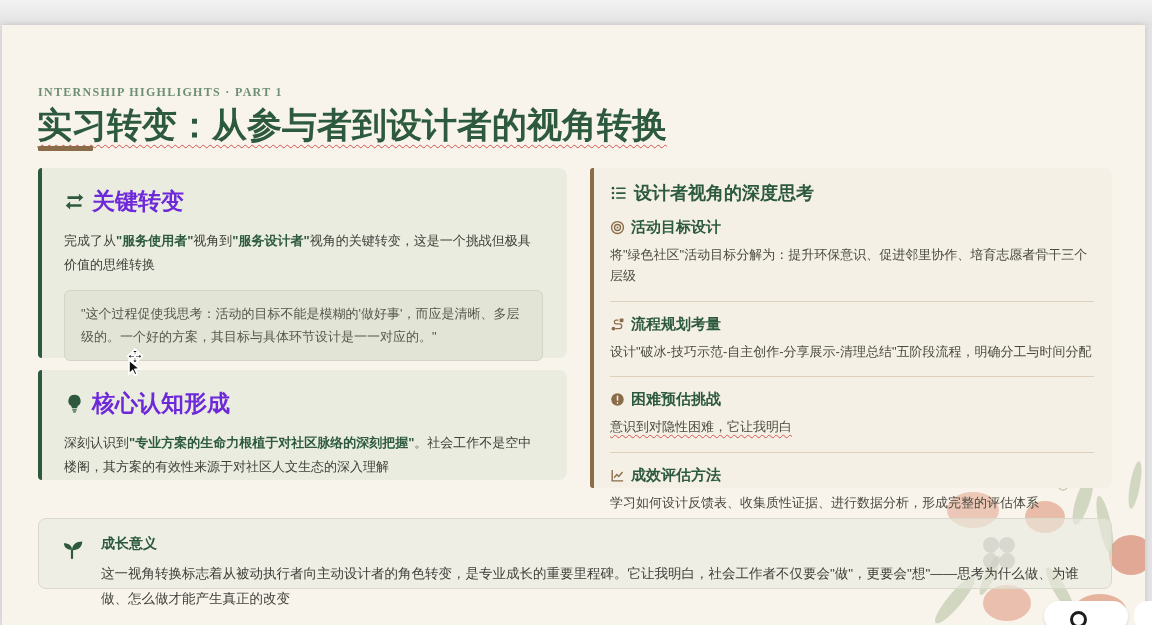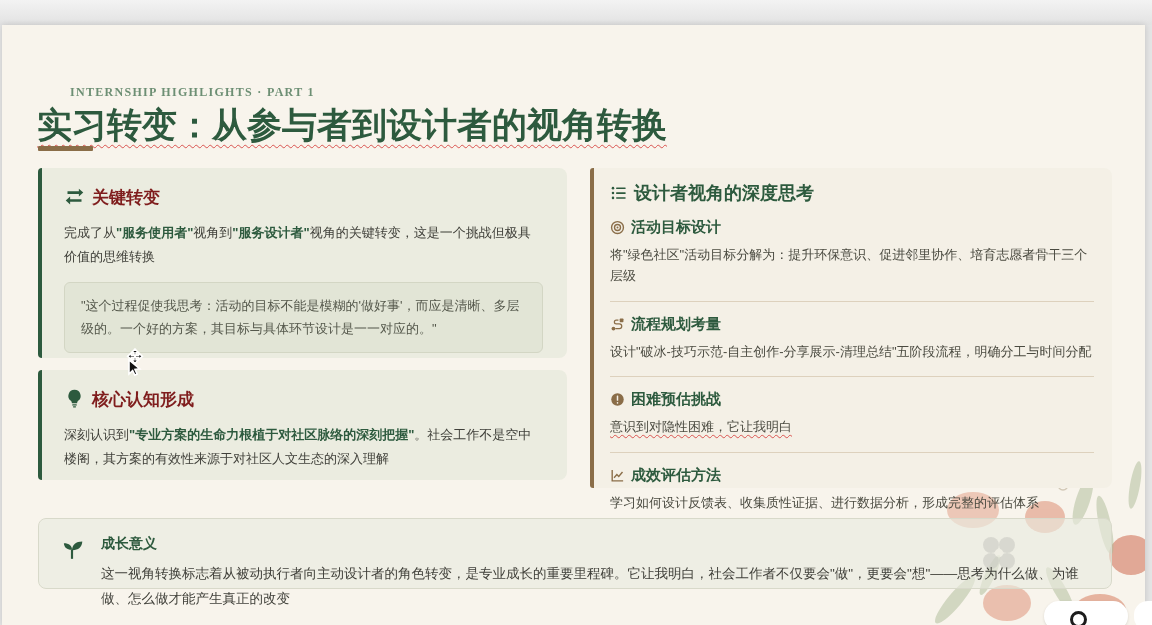--- a/index.html
+++ b/index.html
@@ -21,21 +21,20 @@
     position:absolute; left:2px; top:25px; width:1143px; height:600px;
     background:#f8f4ec;
     box-shadow:0 0 6px rgba(0,0,0,.15);
   }
   
   .eyebrow {
     position:absolute; left:36px; top:60px;
     font-family:"Liberation Serif", serif;
     font-size:12px; font-weight:bold; letter-spacing:1.3px;
     color:#6d8f74;
-    margin-left:32px;
   }
   .page-title {
     position:absolute; left:35px; top:77px;
     font-family:"Liberation Serif", serif;
     font-size:35px; font-weight:bold; color:#2d5a3e;
     text-decoration:underline wavy #d9534f 1px;
     text-underline-offset:7px;
     white-space:nowrap;
   }
   .title-rule {
@@ -46,22 +45,22 @@
   .card {
     position:absolute; left:36px; width:529px;
     background:#ebece0;
     border-left:4px solid #2d5a3e;
     border-radius:4px 8px 8px 4px;
     padding:18px 24px 18px 22px;
   }
   .card1 { top:143px; height:190px; }
   .card2 { top:345px; height:110px; }
   .card-title {
-    display:flex; gap:7px;
-    font-size:17px; font-weight:bold; color:#7f1d1d;
+    display:flex; align-items:center; gap:7px;
+    font-size:23px; font-weight:bold; color:#6d28d9;
   }
   .card-title svg { width:21px; height:21px; flex:0 0 auto; }
   .card-body {
     margin-top:12px; font-size:13px; line-height:1.85; color:#40403a;
   }
   .bold-green { font-weight:bold; color:#2d5a3e; }
   .quote-box {
     margin-top:13px;
     background:#e2e5d6;
     border:1px solid #d3d6c4;

